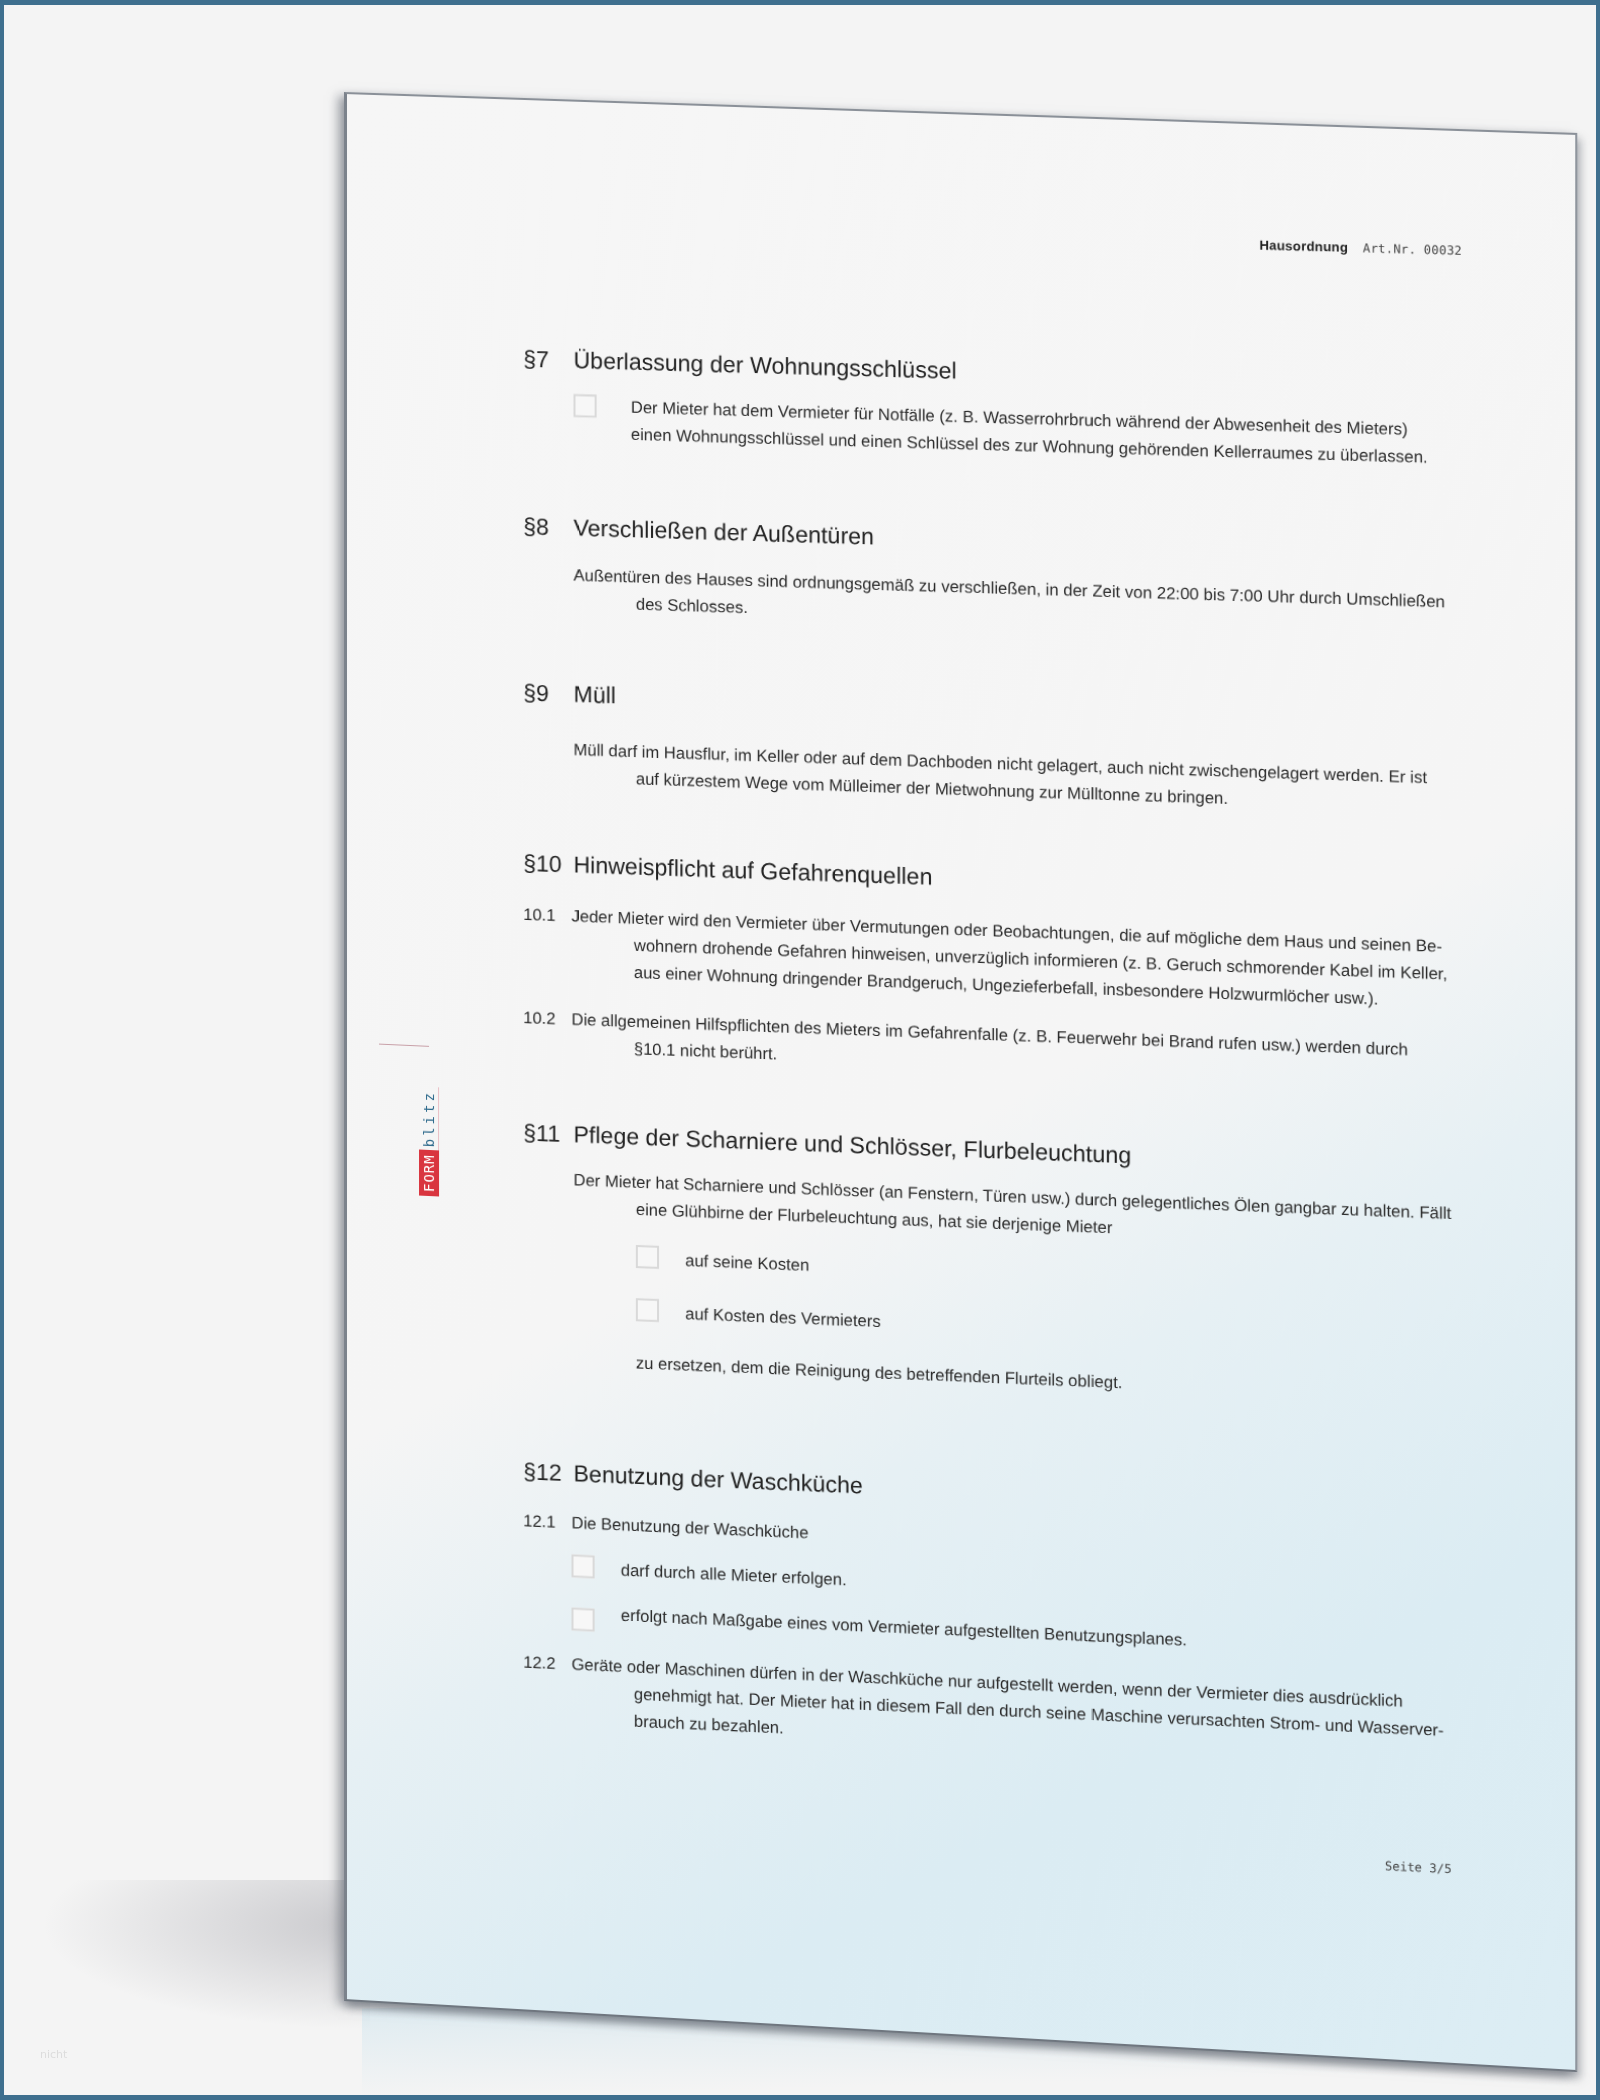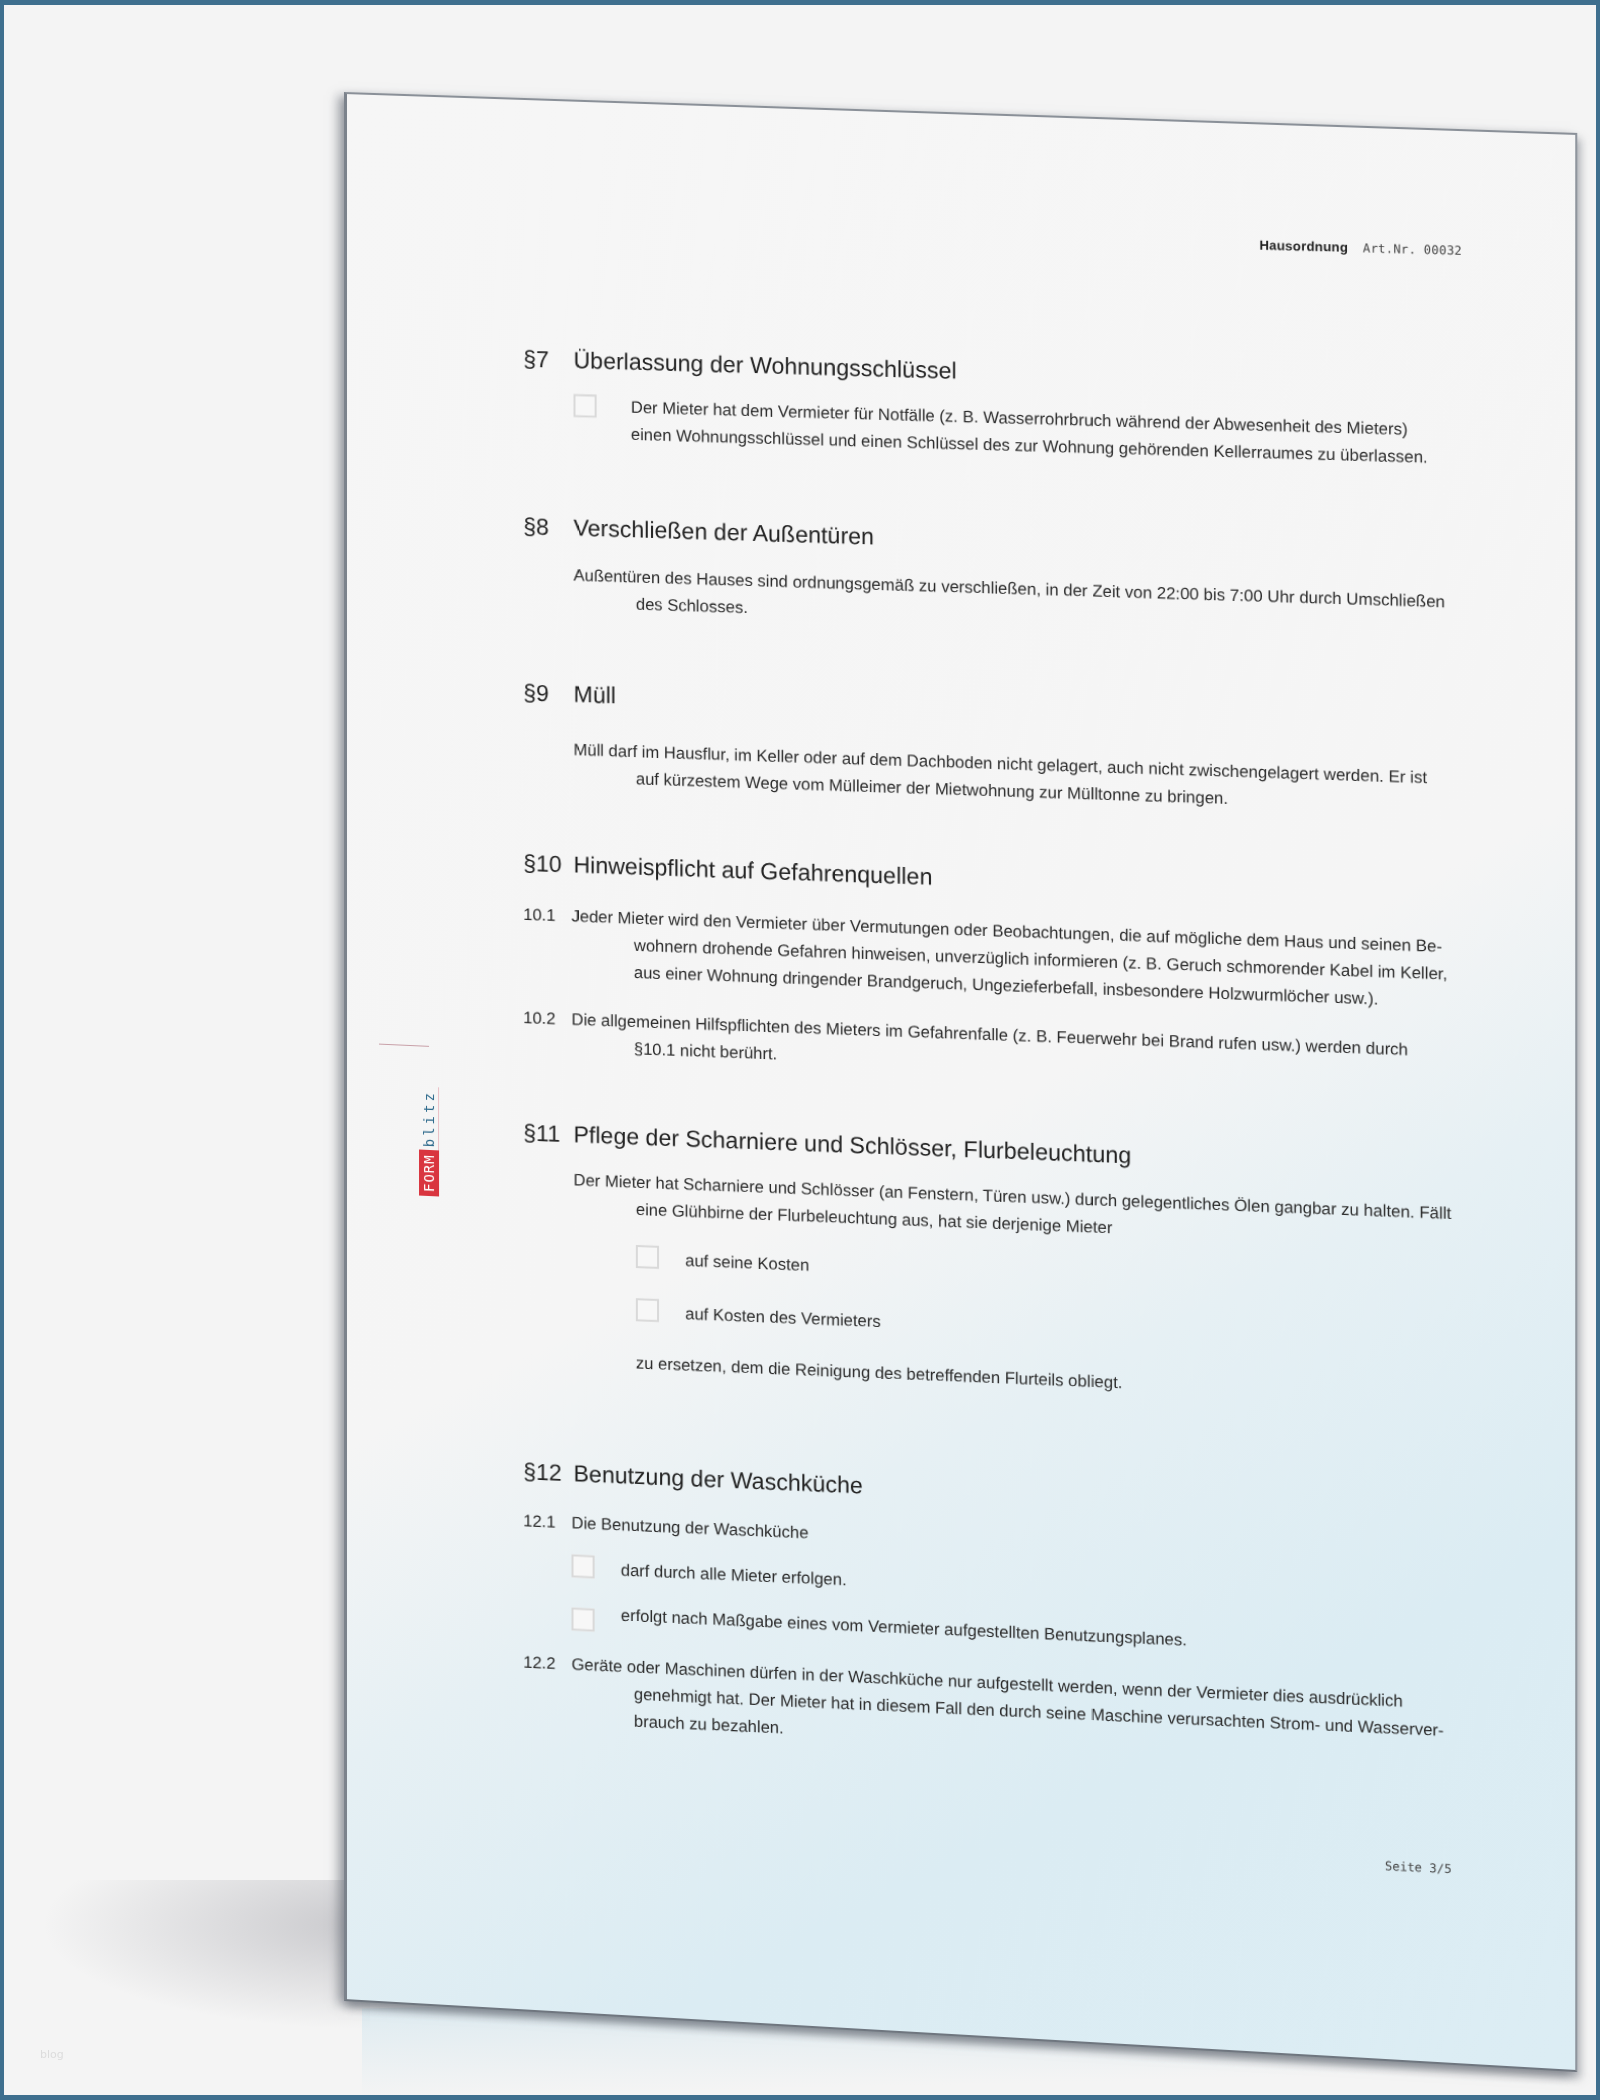--- a/index.html
+++ b/index.html
@@ -82,21 +82,21 @@
   }
   .logo-form { background: #d9353f; color: #fff; padding: 0 4px; letter-spacing: 1px; }
   .logo-blitz { color: #2e6a8c; padding: 0 3px; letter-spacing: 3px; border-bottom: 1px solid #e9c0c6; }
 </style>
 </head>
 <body>
 
 <div class="frame"></div>
 <div class="floor-shadow"></div>
 <div class="reflection"></div>
-<div class="watermark">blog</div>
+<div class="watermark">nicht</div>
 
 <div class="sheet">
 
   <div class="logo">
     <div class="logo-line"></div>
     <div class="logo-inner">
       <span class="logo-form">FORM</span>
       <span class="logo-blitz">blitz</span>
     </div>
   </div>

